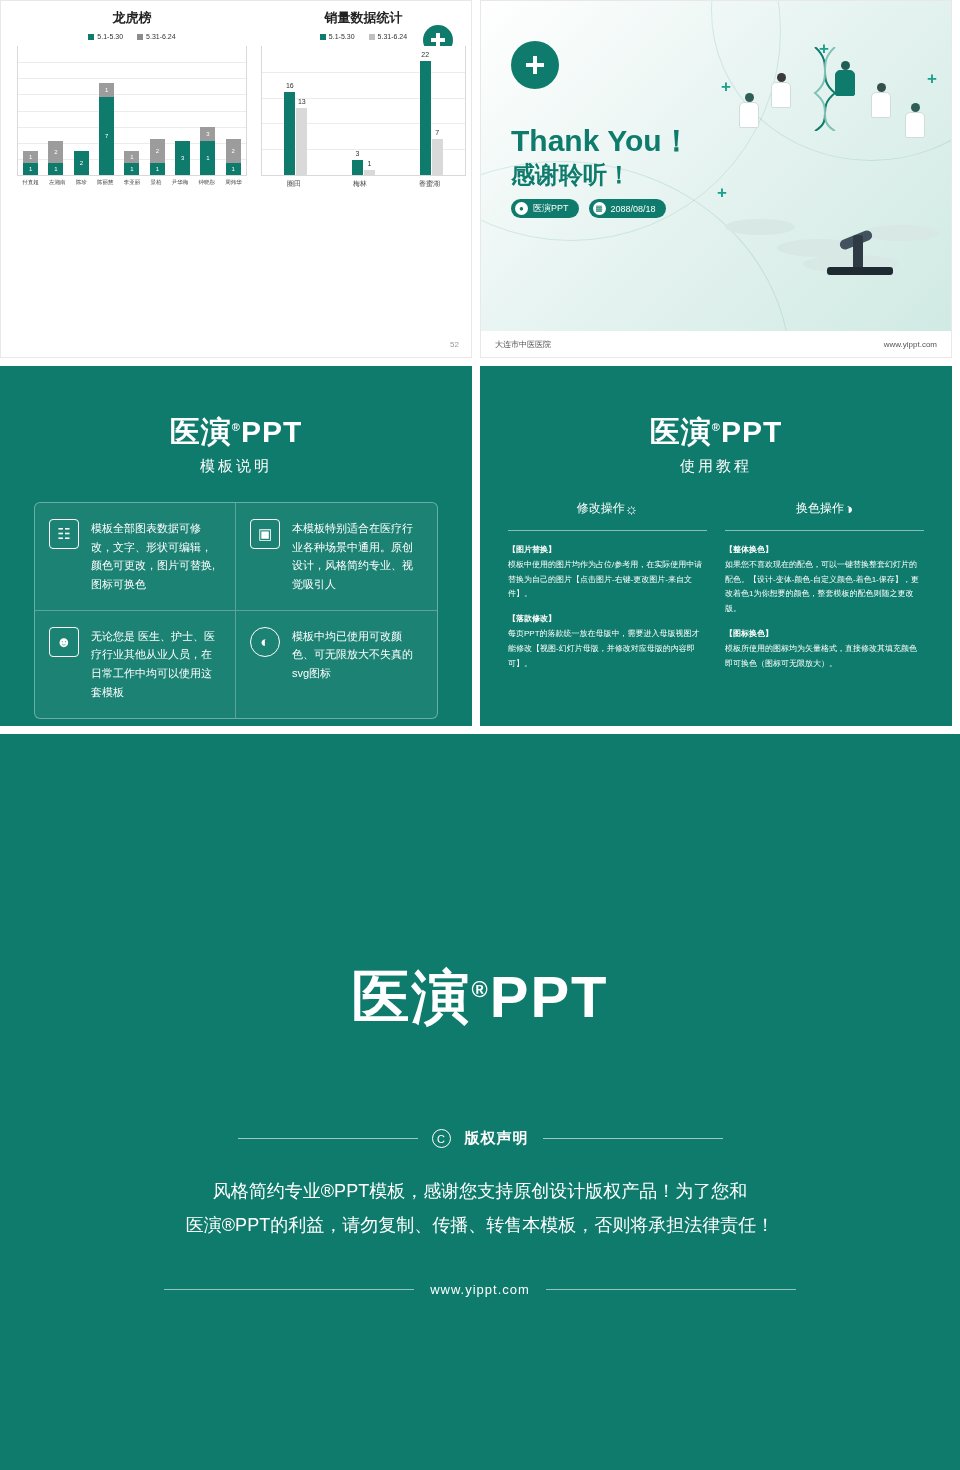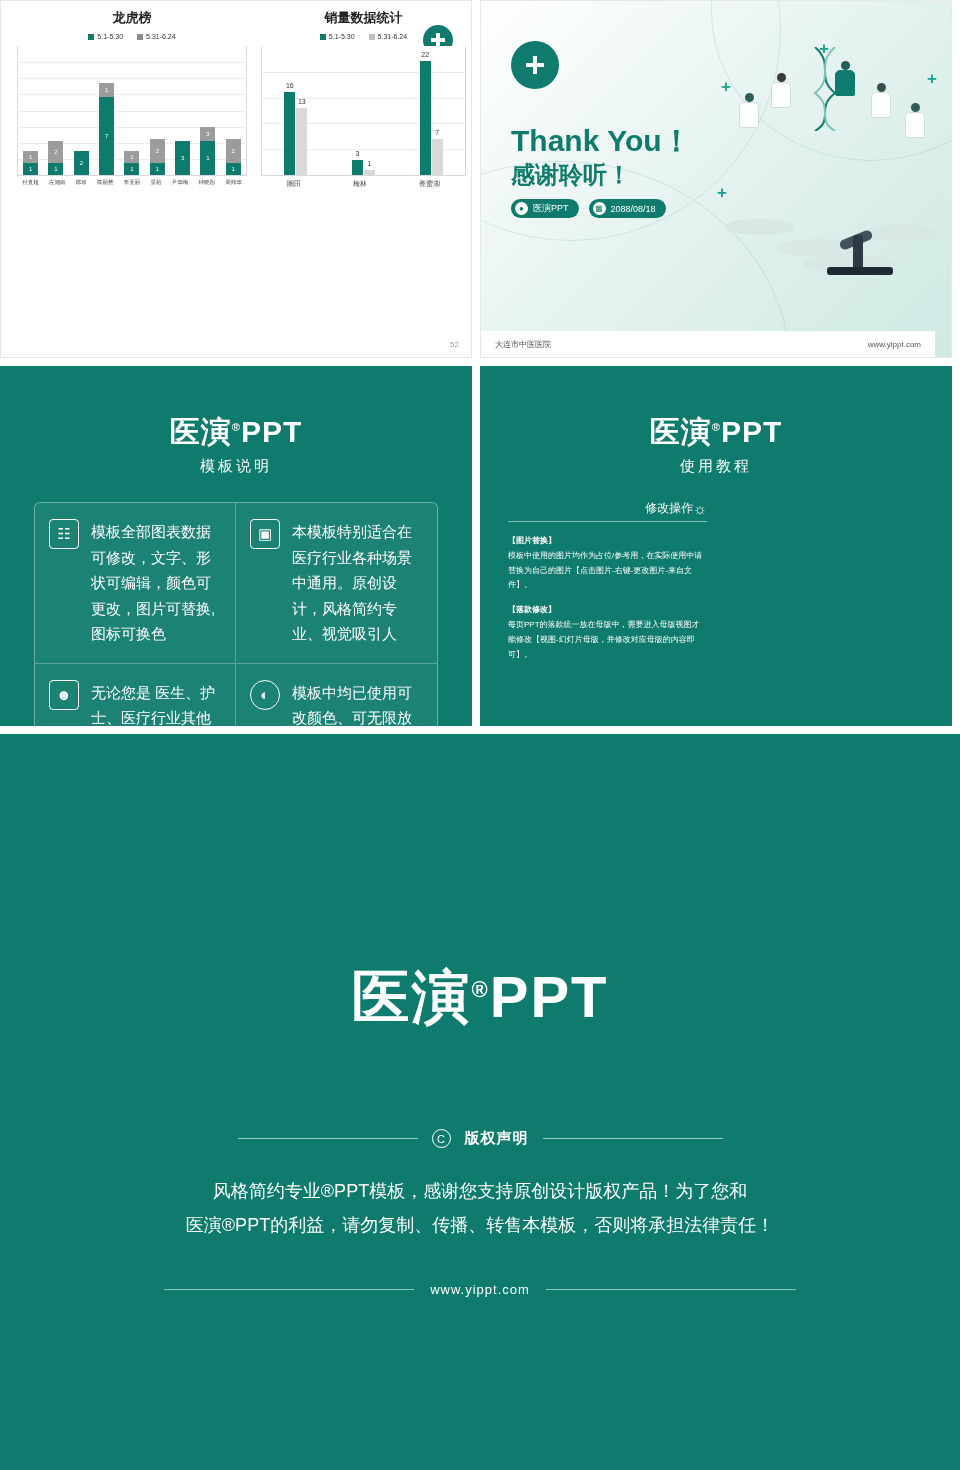--- a/index.html
+++ b/index.html
@@ -108,46 +108,46 @@
   .doc { position: absolute; width: 20px; }
   .doc .head { width: 9px; height: 9px; border-radius: 50%; margin: 0 auto; }
   .doc .body { width: 20px; height: 26px; background: #fff; border-radius: 5px 5px 2px 2px;
     border: 1px solid #cfdedb; }
   .plusmark { position: absolute; color: #1aa08c; font-size: 17px; font-weight: bold; }
   .scope { position: absolute; right: 52px; bottom: 6px; width: 66px; height: 54px; }
   .scope .base { position: absolute; bottom: 0; left: 0; width: 66px; height: 8px; background: #1f2a33; border-radius: 3px; }
   .scope .arm { position: absolute; bottom: 6px; left: 26px; width: 10px; height: 34px; background: #2e3b45; border-radius: 3px; }
   .scope .tube { position: absolute; bottom: 30px; left: 12px; width: 34px; height: 10px; background: #42525e; border-radius: 5px; transform: rotate(-22deg); }
   .helix { position: absolute; left: 96px; top: 26px; width: 26px; height: 84px; }
-  .footer-bar { position: absolute; left: 0; right: 16px; bottom: 0; height: 26px; background: #fff;
+  .footer-bar { position: absolute; left: 0; right: 0; bottom: 0; height: 26px; background: #fff;
     display: flex; align-items: center; justify-content: space-between; padding: 0 14px; }
   .footer-bar span { font-size: 8px; color: #555; }
 
   
   .row2 { display: flex; width: 960px; height: 360px; gap: 8px; margin-top: 8px; }
   .slide-teal { width: 472px; height: 360px; background: #0e7b6c; position: relative; color: #fff; }
   .brand-logo { text-align: center; padding-top: 46px; }
   .brand-main { font-size: 30px; font-weight: bold; letter-spacing: 1px; }
   .brand-main sup { font-size: 11px; }
   .brand-sub { font-size: 15px; margin-top: 4px; letter-spacing: 3px; }
   .cardgrid { margin: 26px 34px 0 34px; border: 1px solid rgba(255,255,255,.35);
     border-radius: 6px; display: grid; grid-template-columns: 1fr 1fr; background: rgba(255,255,255,.06); }
   .cell { display: flex; gap: 12px; padding: 16px 14px; border-right: 1px solid rgba(255,255,255,.28);
     border-bottom: 1px solid rgba(255,255,255,.28); }
   .cell:nth-child(2n) { border-right: none; }
   .cell:nth-child(3), .cell:nth-child(4) { border-bottom: none; }
   .cell-icon { width: 30px; height: 30px; flex: 0 0 30px; border: 1.5px solid #fff; border-radius: 4px;
     display: flex; align-items: center; justify-content: center; font-size: 15px; }
   .cell-icon.round { border-radius: 50%; }
-  .cell-text { font-size: 15px; line-height: 1.7; }
+  .cell-text { font-size: 11px; line-height: 1.7; }
 
   .tutor-grid { margin: 24px 28px 0 28px; display: grid; grid-template-columns: 1fr 1fr; gap: 18px; }
   .tutor-col { }
-  .tutor-head { display: flex; align-items: center; justify-content: flex-end;
-    border-bottom: 1px solid rgba(255,255,255,.5); padding-bottom: 4px; }
+  .tutor-head { display: flex; align-items: center; justify-content: center;
+    border-bottom: 1px solid rgba(255,255,255,.5); padding-bottom: 13px; }
   .tutor-head .t { font-size: 12px; }
   .tutor-head .ic { font-size: 15px; }
   .tutor-body { margin-top: 12px; font-size: 8px; line-height: 1.85; }
   .tutor-body .sec-h { font-weight: bold; margin-top: 10px; display: block; }
   .tutor-body .sec-h:first-child { margin-top: 0; }
 
   
   .row3 { width: 960px; height: 736px; background: #0e7b6c; margin-top: 8px;
     position: relative; color: #fff; }
   .big-brand { text-align: center; padding-top: 225px; }
@@ -419,20 +419,32 @@
           <span class="ic">☼</span>
         </div>
         <div class="tutor-body">
           <span class="sec-h">【图片替换】</span>
           <span>模板中使用的图片均作为占位/参考用，在实际使用中请替换为自己的图片【点击图片-右键-更改图片-来自文件】。</span>
           <span class="sec-h">【落款修改】</span>
           <span>每页PPT的落款统一放在母版中，需要进入母版视图才能修改【视图-幻灯片母版，并修改对应母版的内容即可】。</span>
         </div>
       </div>
 
+      <div class="tutor-col">
+        <div class="tutor-head">
+          <span class="t">换色操作</span>
+          <span class="ic">◑</span>
+        </div>
+        <div class="tutor-body">
+          <span class="sec-h">【整体换色】</span>
+          <span>如果您不喜欢现在的配色，可以一键替换整套幻灯片的配色。【设计-变体-颜色-自定义颜色-着色1-保存】，更改着色1为你想要的颜色，整套模板的配色则随之更改版。</span>
+          <span class="sec-h">【图标换色】</span>
+          <span>模板所使用的图标均为矢量格式，直接修改其填充颜色即可换色（图标可无限放大）。</span>
+        </div>
+      </div>
     </div>
   </div>
 </div>
 
 <div class="row3 page">
   <div class="big-brand">
     <div class="bb">
       <span>医演</span><sup>®</sup><span>PPT</span>
     </div>
   </div>

